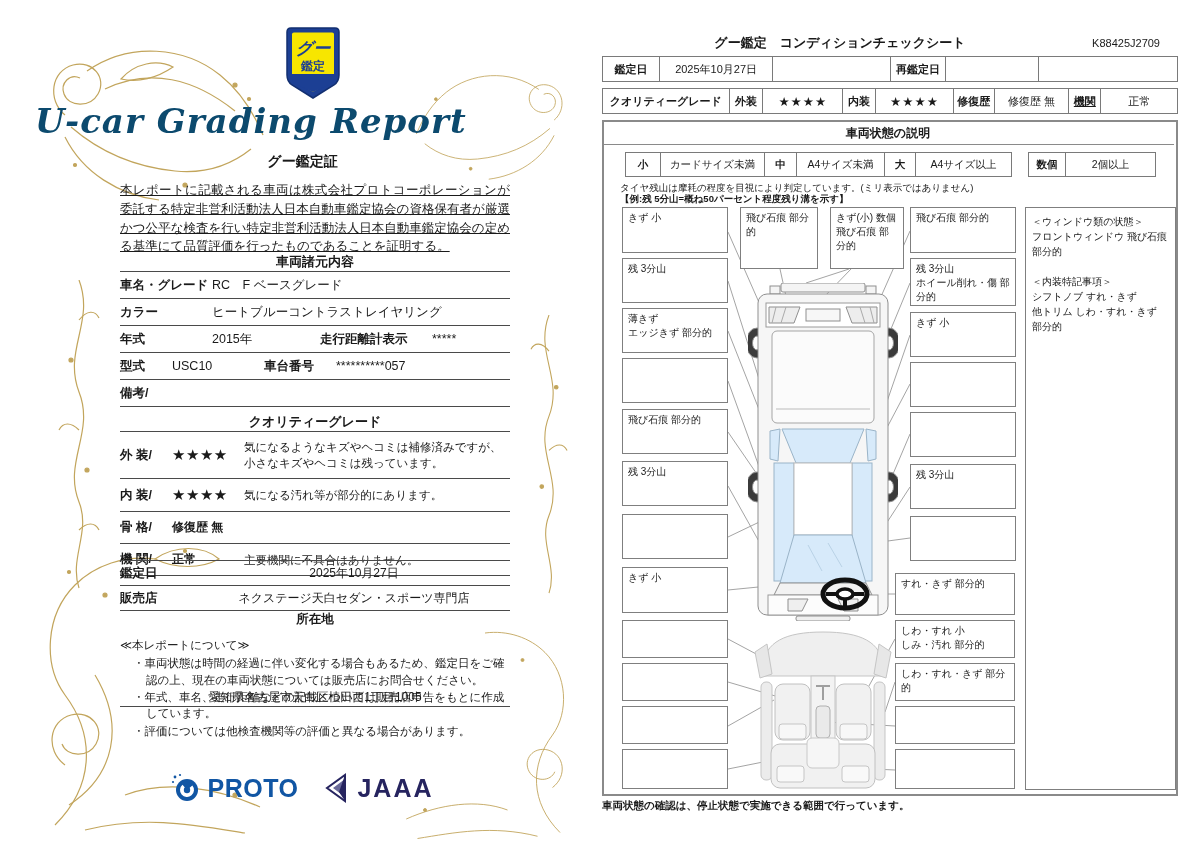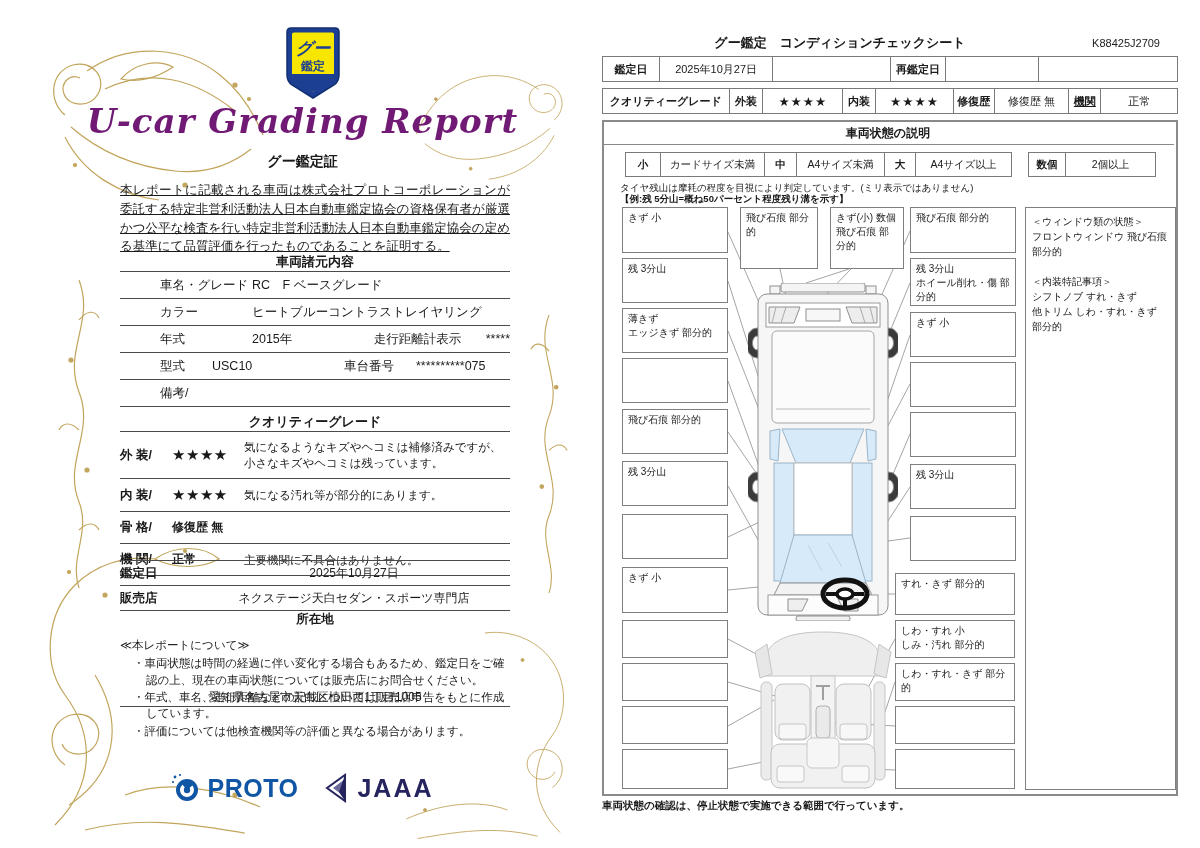--- a/index.html
+++ b/index.html
@@ -4,31 +4,31 @@
 <style>
   html,body{margin:0;padding:0;}
   body{
     width:1200px;height:848px;position:relative;background:#ffffff;overflow:hidden;
     font-family:"Liberation Sans","DejaVu Sans",sans-serif;color:#1a1a1a;
   }
   .abs{position:absolute;}
   
   #left-page{left:35px;top:15px;width:535px;height:820px;}
   #badge{left:250px;top:11px;width:56px;height:74px;}
-  #gr-title{left:0;top:86px;width:535px;text-align:center;
+  #gr-title{left:0;top:86px;width:535px;text-align:left;
     font-family:"DejaVu Serif","Liberation Serif",serif;font-style:italic;font-weight:bold;
-    font-size:34px;color:#701a75;letter-spacing:1px;}
+    font-size:34px;color:#0c4a6e;letter-spacing:1px;}
   #gr-sub{left:0;top:138px;width:535px;text-align:center;font-size:14px;font-weight:bold;}
   #gr-intro{left:85px;top:166px;width:390px;font-size:12.5px;line-height:1.5;text-align:justify;text-decoration:underline;}
   .sec-head{width:390px;text-align:center;font-weight:bold;font-size:13px;}
   #spec-head{left:85px;top:238px;}
   #spec-table{left:85px;top:256px;width:390px;font-size:12.5px;}
   .spec-row{display:flex;align-items:center;border-top:1px solid #4a4a4a;min-height:26px;}
   .spec-row:last-child{border-bottom:1px solid #4a4a4a;}
-  .sp-l{font-weight:normal;flex:0 0 auto;margin-left:40px;}
+  .sp-l{font-weight:bold;flex:0 0 auto;}
   #grade-head{left:85px;top:398px;}
   #grade-table{left:85px;top:416px;width:390px;}
   .grade-row{display:flex;border-top:1px solid #4a4a4a;padding:7px 0;align-items:center;}
   .g-label{flex:0 0 52px;font-weight:bold;font-size:12.5px;}
   .g-val{flex:0 0 72px;font-size:12px;font-weight:bold;}
   .g-val.stars{font-size:15px;letter-spacing:0.5px;font-weight:normal;}
   .g-desc{flex:1;font-size:11.5px;line-height:1.4;}
   #info-table{left:85px;top:545px;width:390px;}
   .info-row{display:flex;border-top:1px solid #4a4a4a;min-height:24px;align-items:center;}
   .info-row:last-child{border-bottom:1px solid #4a4a4a;flex-direction:column;}
@@ -165,21 +165,21 @@
     <div class="spec-row">
       <span class="sp-l" style="width:92px;">年式</span>
       <span style="width:108px;">2015年</span>
       <span class="sp-l" style="width:112px;">走行距離計表示</span>
       <span>*****</span>
     </div>
     <div class="spec-row">
       <span class="sp-l" style="width:52px;">型式</span>
       <span style="width:92px;">USC10</span>
       <span class="sp-l" style="width:72px;">車台番号</span>
-      <span>**********075</span>
+      <span>**********057</span>
     </div>
     <div class="spec-row">
       <span class="sp-l">備考/</span>
     </div>
   </div>
 
   <div id="grade-head" class="abs sec-head">クオリティーグレード</div>
   <div id="grade-table" class="abs">
     <div class="grade-row">
       <span class="g-label">外 装/</span>

